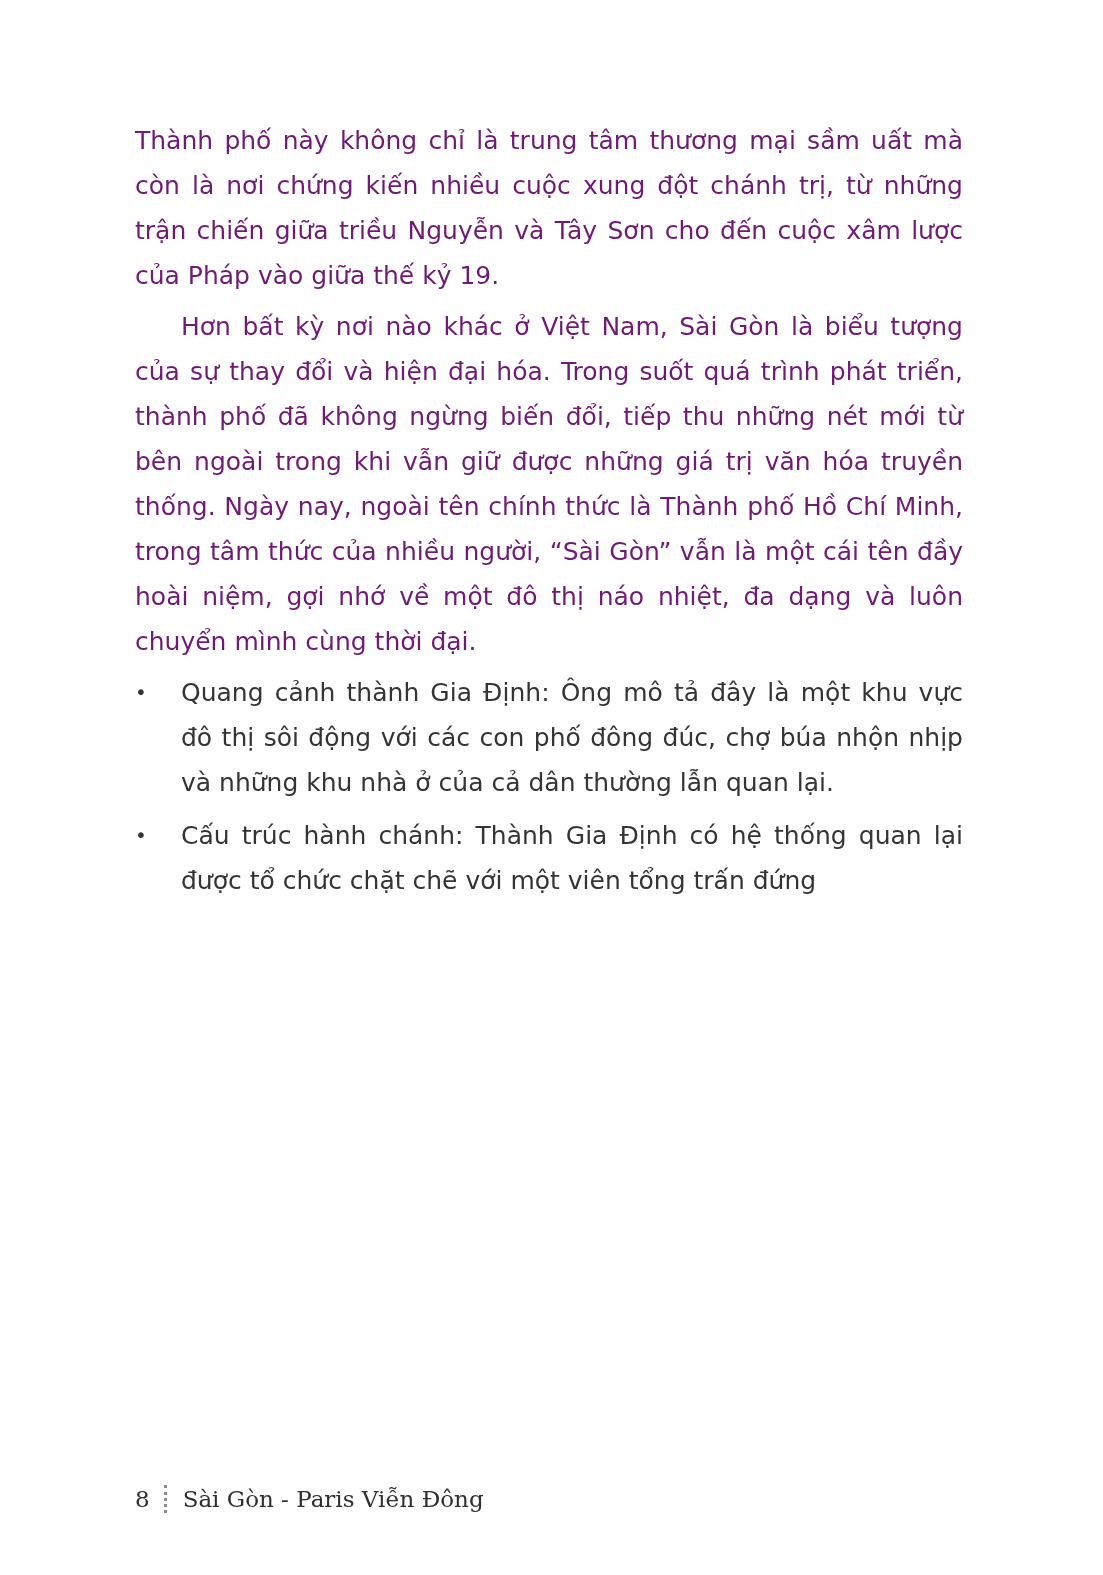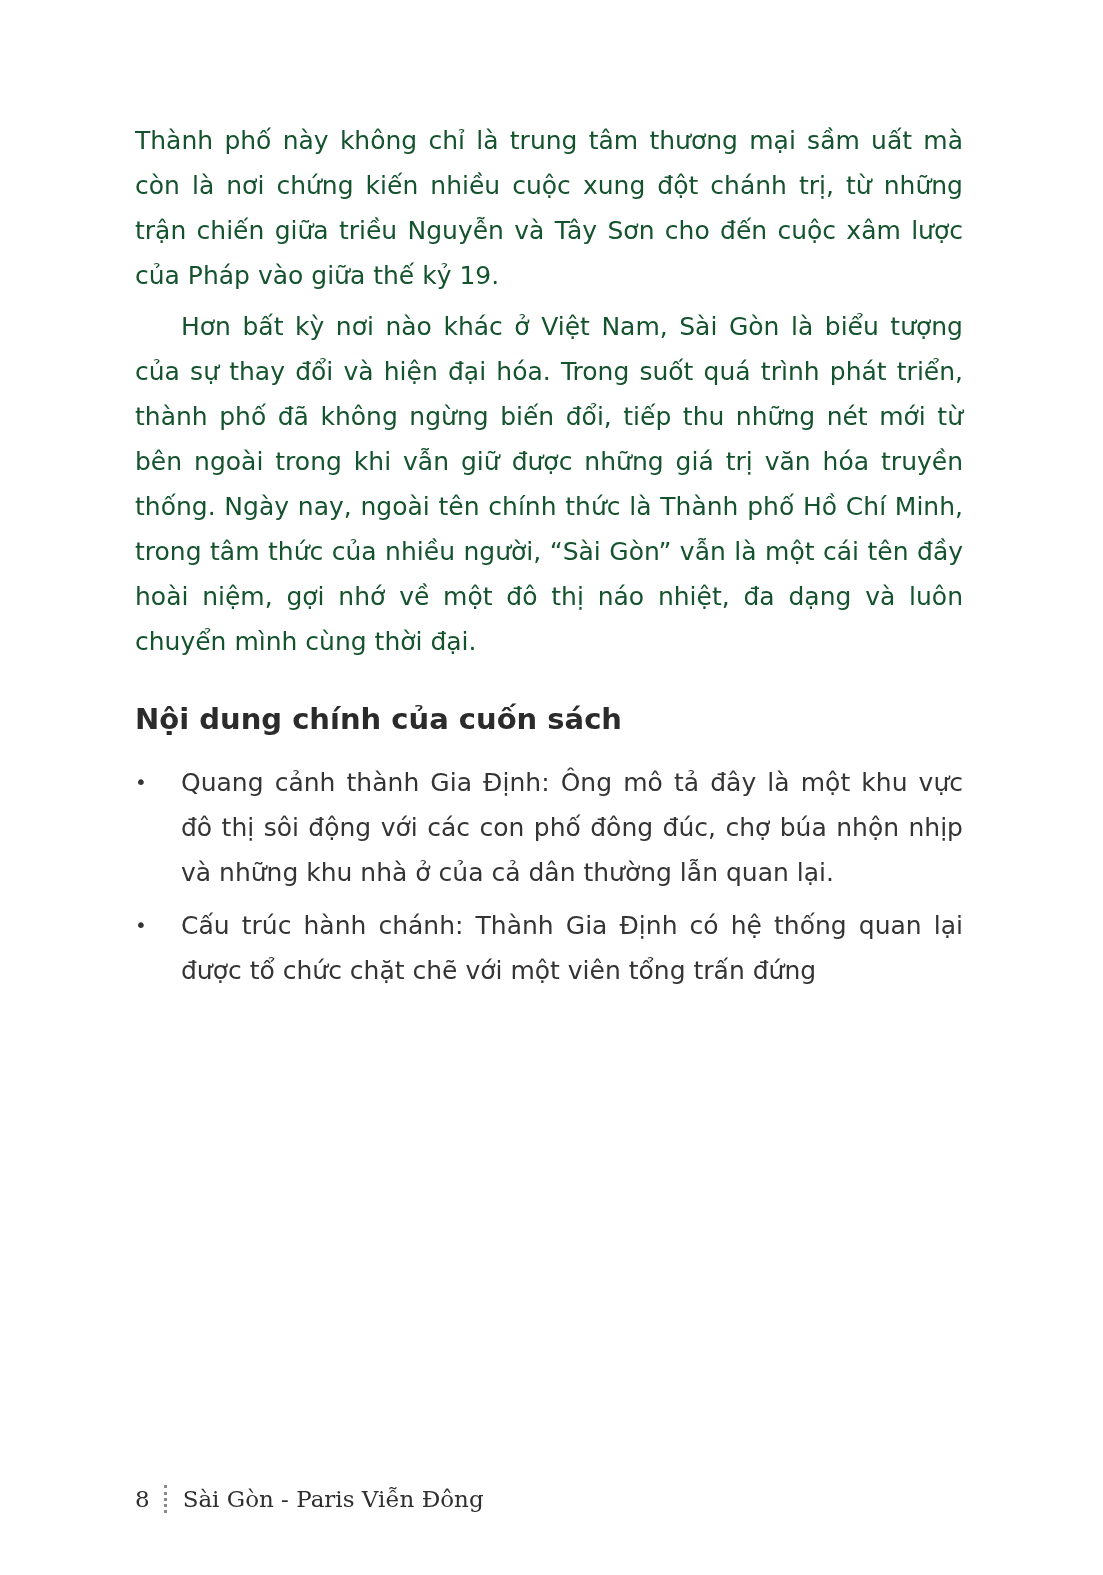--- a/index.html
+++ b/index.html
@@ -17,21 +17,21 @@
     position: absolute;
     left: 135px;
     top: 118px;
     width: 828px;
   }
   .para {
     margin: 0 0 6px 0;
     font-size: 25px;
     line-height: 45px;
     text-align: justify;
-    color: #14532d;
+    color: #701a75;
   }
   .para.indent { text-indent: 46px; }
   .italic { font-style: italic; }
   .section-heading {
     margin: 36px 0 22px 0;
     font-size: 29px;
     line-height: 38px;
     font-weight: bold;
     color: #2b2b2b;
     text-align: left;
@@ -81,21 +81,20 @@
 </style>
 </head>
 <body>
 
 <main class="page-body">
 
   <p class="para">Thành phố này không chỉ là trung tâm thương mại sầm uất mà còn là nơi chứng kiến nhiều cuộc xung đột chánh trị, từ những trận chiến giữa triều Nguyễn và Tây Sơn cho đến cuộc xâm lược của Pháp vào giữa thế kỷ 19.</p>
 
   <p class="para indent">Hơn bất kỳ nơi nào khác ở Việt Nam, Sài Gòn là biểu tượng của sự thay đổi và hiện đại hóa. Trong suốt quá trình phát triển, thành phố đã không ngừng biến đổi, tiếp thu những nét mới từ bên ngoài trong khi vẫn giữ được những giá trị văn hóa truyền thống. Ngày nay, ngoài tên chính thức là Thành phố Hồ Chí Minh, trong tâm thức của nhiều người, “Sài Gòn” vẫn là một cái tên đầy hoài niệm, gợi nhớ về một đô thị náo nhiệt, đa dạng và luôn chuyển mình cùng thời đại.</p>
 
-  <h2 class="section-heading">Nội dung chính của cuốn sách</h2>
 
 
 
 
   <div class="bullet-item">
     <span class="bullet-marker">•</span>
     <p class="bullet-text">Quang cảnh thành Gia Định: Ông mô tả đây là một khu vực đô thị sôi động với các con phố đông đúc, chợ búa nhộn nhịp và những khu nhà ở của cả dân thường lẫn quan lại.</p>
   </div>
 
   <div class="bullet-item">

